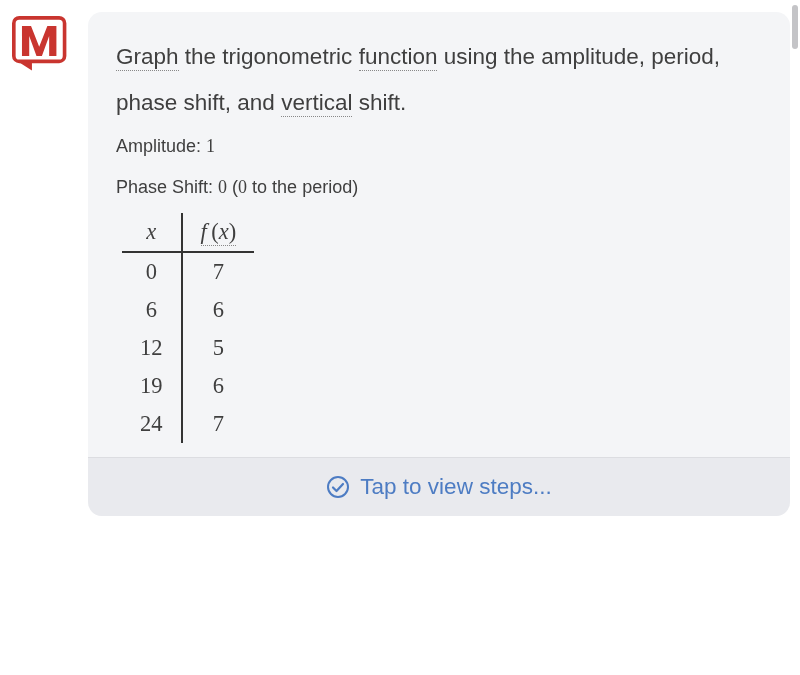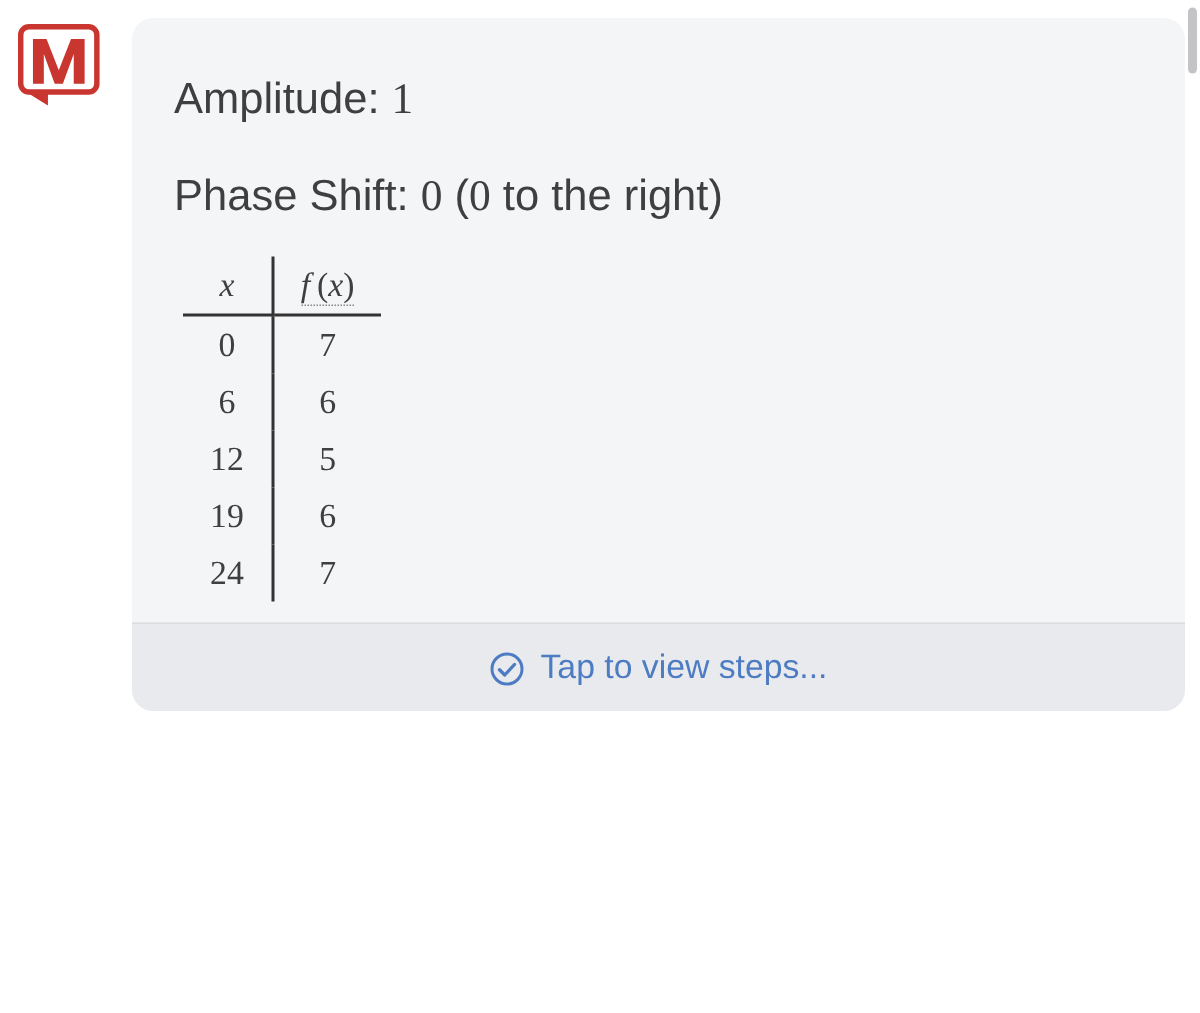--- a/index.html
+++ b/index.html
@@ -34,21 +34,21 @@
     }
     .description {
       font-size: 22.5px;
       line-height: 2.05;
       color: #3f3f3f;
     }
     .underline {
       border-bottom: 1px dotted #888;
       padding-bottom: 1px;
     }
-    .prop-line { font-size: 29px; line-height: 2.25; color: #3f3f3f; }
+    .prop-line { font-size: 18px; line-height: 2.25; color: #3f3f3f; }
     .num { font-family: Georgia, "Times New Roman", serif; }
     .table-wrap { margin-top: 6px; margin-left: 6px; }
     table { border-collapse: collapse; font-size: 22.5px; }
     th, td {
       padding: 6px 18px;
       text-align: center;
       font-weight: normal;
       font-family: Georgia, "Times New Roman", serif;
     }
     thead th { border-bottom: 2px solid #333; }
@@ -59,21 +59,21 @@
       margin-top: 14px;
       background: #e9eaee;
       border-top: 1px solid #dcdde1;
       margin-left: -28px; margin-right: -28px;
       padding: 16px 0;
       text-align: center;
       font-size: 22.5px;
       color: #4d7cc3;
       cursor: pointer;
       display: flex;
-      align-items: flex-end;
+      align-items: center;
       justify-content: center;
       gap: 10px;
     }
     .tap-bar svg { width: 24px; height: 24px; }
     .scrollbar {
       position: absolute;
       right: 2px;
       top: 5px;
       width: 6px;
       height: 44px;
@@ -87,29 +87,32 @@
 <div class="main-container">
   <div class="logo">
     <svg viewBox="0 0 64 64">
       <rect x="2" y="2" width="56" height="48" rx="6" fill="#fff" stroke="#c9352f" stroke-width="4"></rect>
       <path d="M6 50 L22 60 L22 50 Z" fill="#c9352f"></path>
       <path d="M11 11 L21 11 L30 34 L39 11 L49 11 L49 44 L41 44 L41 22 L33 44 L27 44 L19 22 L19 44 L11 44 Z" fill="#c9352f"></path>
     </svg>
   </div>
 
   <div class="content-box">
+    <div class="description">
+      <span class="underline">Graph</span><span> the trigonometric </span><span class="underline">function</span><span> using the amplitude, period, phase shift, and </span><span class="underline">vertical</span><span> shift.</span>
+    </div>
 
     <div class="prop-line">
       <span>Amplitude:</span>
       <span class="num">1</span>
     </div>
     <div class="prop-line">
       <span>Phase Shift:</span>
       <span class="num">0</span>
-      <span>(</span><span class="num">0</span><span> to the right)</span>
+      <span>(</span><span class="num">0</span><span> to the period)</span>
     </div>
 
     <div class="table-wrap">
       <table>
         <thead>
           <tr>
             <th><span class="mathit">x</span></th>
             <th>
               <span class="fx-header">
                 <span class="mathit">f</span> <span>(</span><span class="mathit">x</span><span>)</span>

